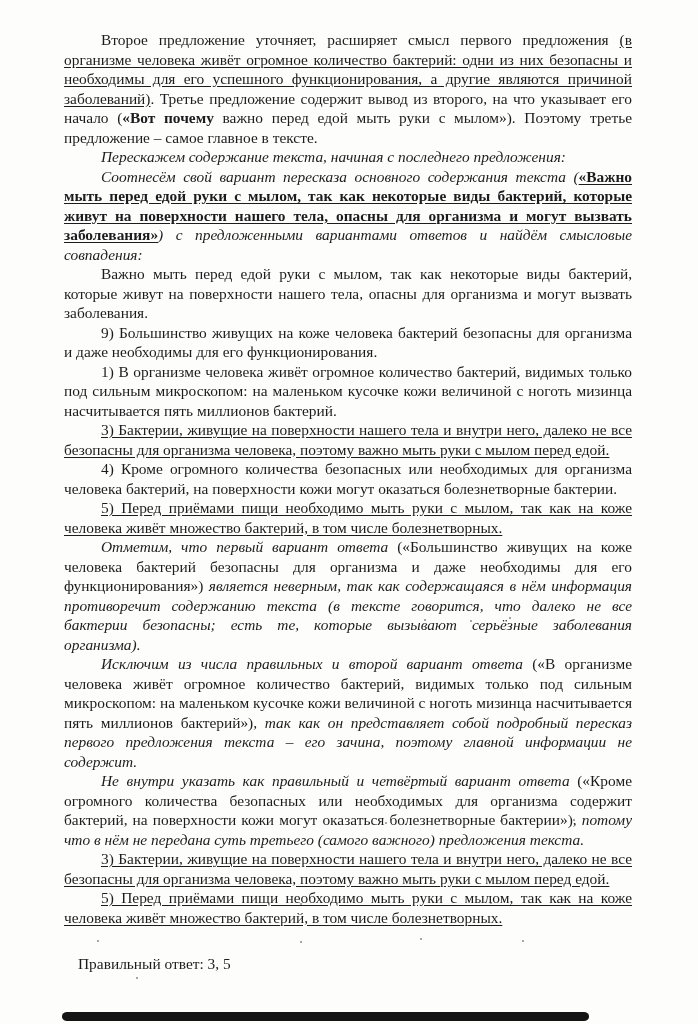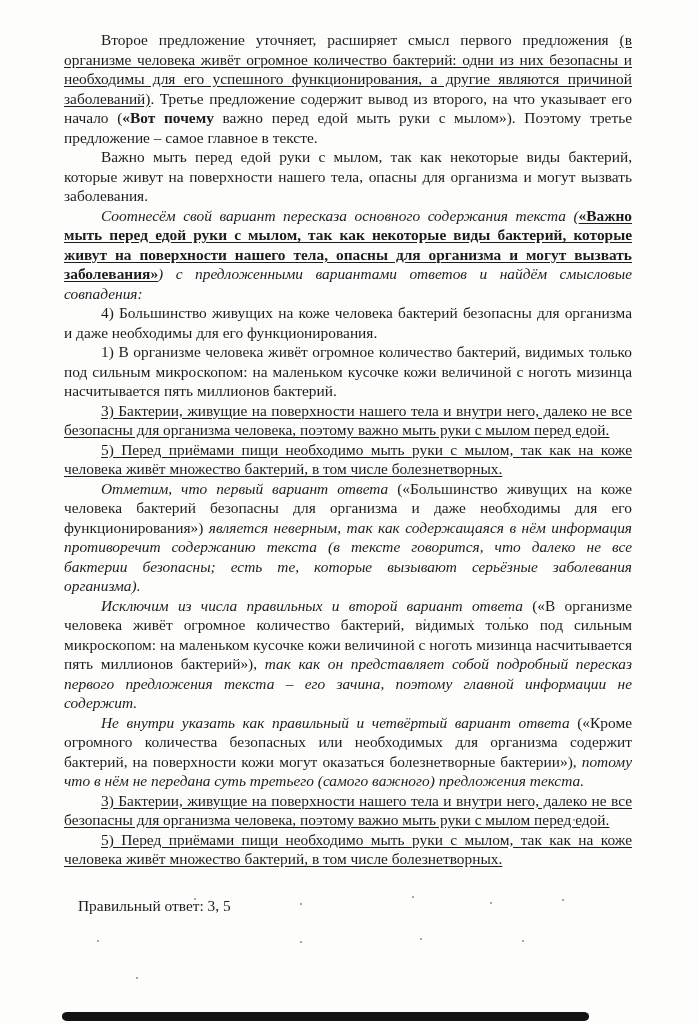--- a/index.html
+++ b/index.html
@@ -45,25 +45,27 @@
     width: 527px; height: 9px;
     border-radius: 5px / 4px;
   }
 </style>
 </head>
 <body>
 
 <div class="page" style="background: rgb(253, 253, 251);">
   <div class="doc" style="color: rgb(28, 28, 30);">
       <p class="para"><span>Второе предложение уточняет, расширяет смысл первого предложения </span><span class="un">(в организме человека живёт огромное количество бактерий: одни из них безопасны и необходимы для его успешного функционирования, а другие являются причиной заболеваний)</span><span>. Третье предложение содержит вывод из второго, на что указывает его начало (</span><span class="bd">«Вот почему</span><span> важно перед едой мыть руки с мылом»). Поэтому третье предложение – самое главное в тексте.</span></p>
+      <p class="para"><span class="it">Перескажем содержание текста, начиная с последнего предложения:</span></p>
+      <p class="para"><span class="it">Соотнесём свой вариант пересказа основного содержания текста (</span><span class="bd un">«Важно мыть перед едой руки с мылом, так как некоторые виды бактерий, которые живут на поверхности нашего тела, опасны для организма и могут вызвать заболевания»</span><span class="it">) с предложенными вариантами ответов и найдём смысловые совпадения:</span></p>
       <p class="para"><span>Важно мыть перед едой руки с мылом, так как некоторые виды бактерий, которые живут на поверхности нашего тела, опасны для организма и могут вызвать заболевания.</span></p>
-      <p class="para"><span class="it">Соотнесём свой вариант пересказа основного содержания текста (</span><span class="bd un">«Важно мыть перед едой руки с мылом, так как некоторые виды бактерий, которые живут на поверхности нашего тела, опасны для организма и могут вызвать заболевания»</span><span class="it">) с предложенными вариантами ответов и найдём смысловые совпадения:</span></p>
-      <p class="para"><span>4) Большинство живущих на коже человека бактерий безопасны для организма и даже необходимы для его функционирования.</span></p>
+      <p class="para"><span>9) Большинство живущих на коже человека бактерий безопасны для организма и даже необходимы для его функционирования.</span></p>
       <p class="para"><span>1) В организме человека живёт огромное количество бактерий, видимых только под сильным микроскопом: на маленьком кусочке кожи величиной с ноготь мизинца насчитывается пять миллионов бактерий.</span></p>
       <p class="para"><span class="un">3) Бактерии, живущие на поверхности нашего тела и внутри него, далеко не все безопасны для организма человека, поэтому важно мыть руки с мылом перед едой.</span></p>
+      <p class="para"><span>4) Кроме огромного количества безопасных или необходимых для организма человека бактерий, на поверхности кожи могут оказаться болезнетворные бактерии.</span></p>
       <p class="para"><span class="un">5) Перед приёмами пищи необходимо мыть руки с мылом, так как на коже человека живёт множество бактерий, в том числе болезнетворных.</span></p>
       <p class="para"><span class="it">Отметим, что первый вариант ответа </span><span>(«Большинство живущих на коже человека бактерий безопасны для организма и даже необходимы для его функционирования»)</span><span class="it"> является неверным, так как содержащаяся в нём информация противоречит содержанию текста (в тексте говорится, что далеко не все бактерии безопасны; есть те, которые вызывают серьёзные заболевания организма).</span></p>
       <p class="para"><span class="it">Исключим из числа правильных и второй вариант ответа </span><span>(«В организме человека живёт огромное количество бактерий, видимых только под сильным микроскопом: на маленьком кусочке кожи величиной с ноготь мизинца насчитывается пять миллионов бактерий»)</span><span class="it">, так как он представляет собой подробный пересказ первого предложения текста – его зачина, поэтому главной информации не содержит.</span></p>
       <p class="para"><span class="it">Не внутри указать как правильный и четвёртый вариант ответа </span><span>(«Кроме огромного количества безопасных или необходимых для организма содержит бактерий, на поверхности кожи могут оказаться болезнетворные бактерии»)</span><span class="it">, потому что в нём не передана суть третьего (самого важного) предложения текста.</span></p>
       <p class="para"><span class="un">3) Бактерии, живущие на поверхности нашего тела и внутри него, далеко не все безопасны для организма человека, поэтому важно мыть руки с мылом перед едой.</span></p>
       <p class="para"><span class="un">5) Перед приёмами пищи необходимо мыть руки с мылом, так как на коже человека живёт множество бактерий, в том числе болезнетворных.</span></p>
       <p class="para answer"><span>Правильный ответ: 3, 5</span></p>
     </div>
   <div class="noise-layer">
       <span class="noise-dot" style="left: 424px; top: 619px;"></span>

